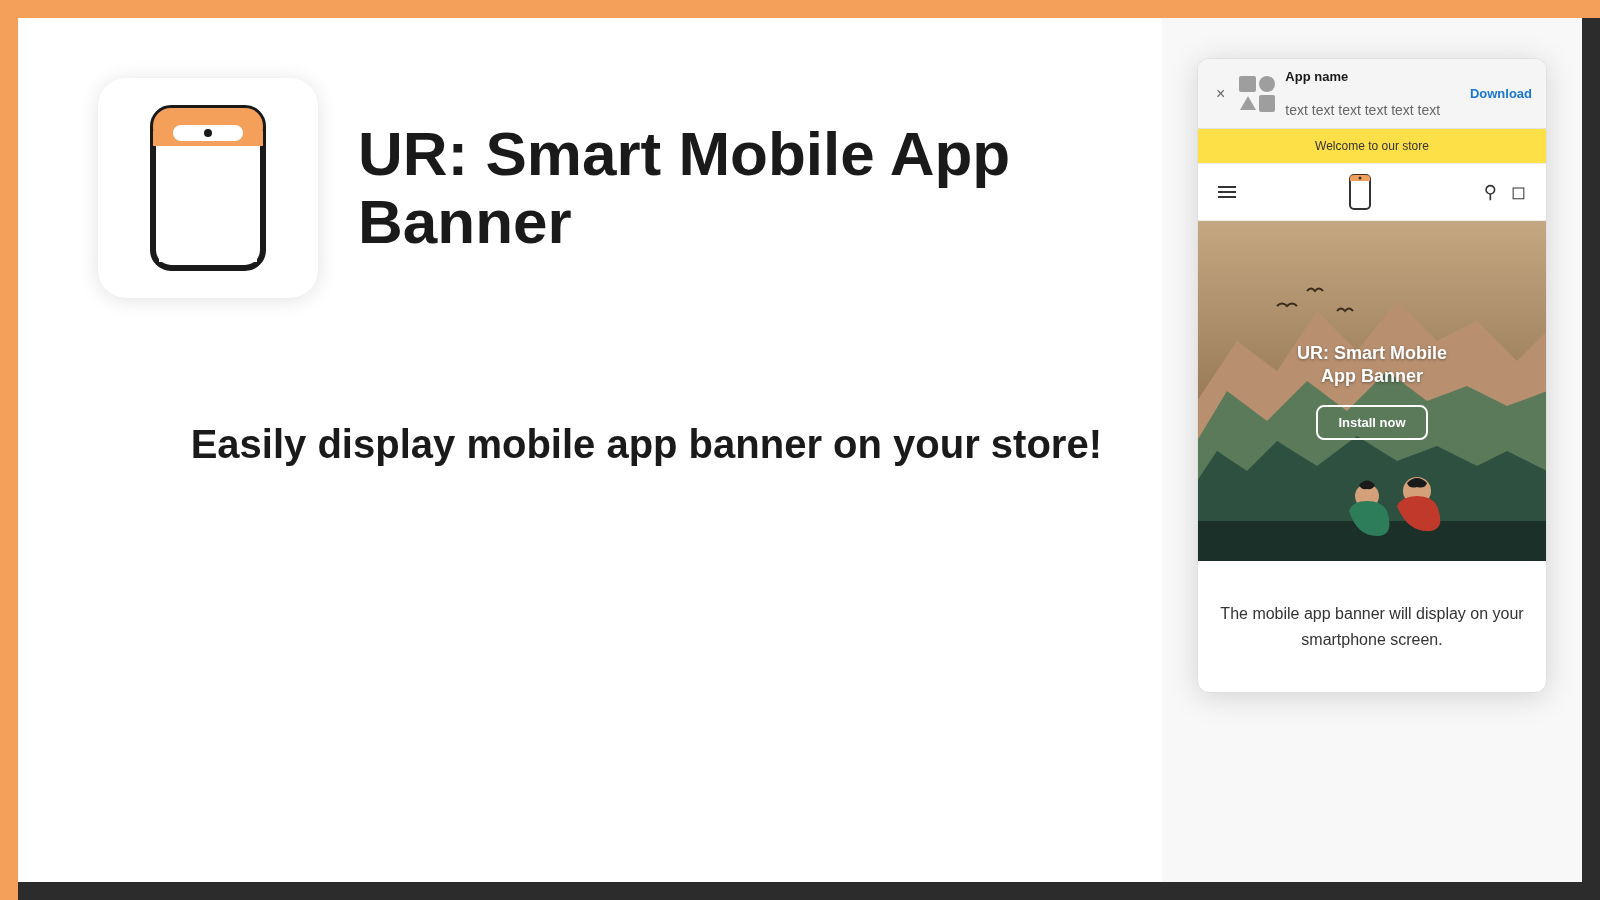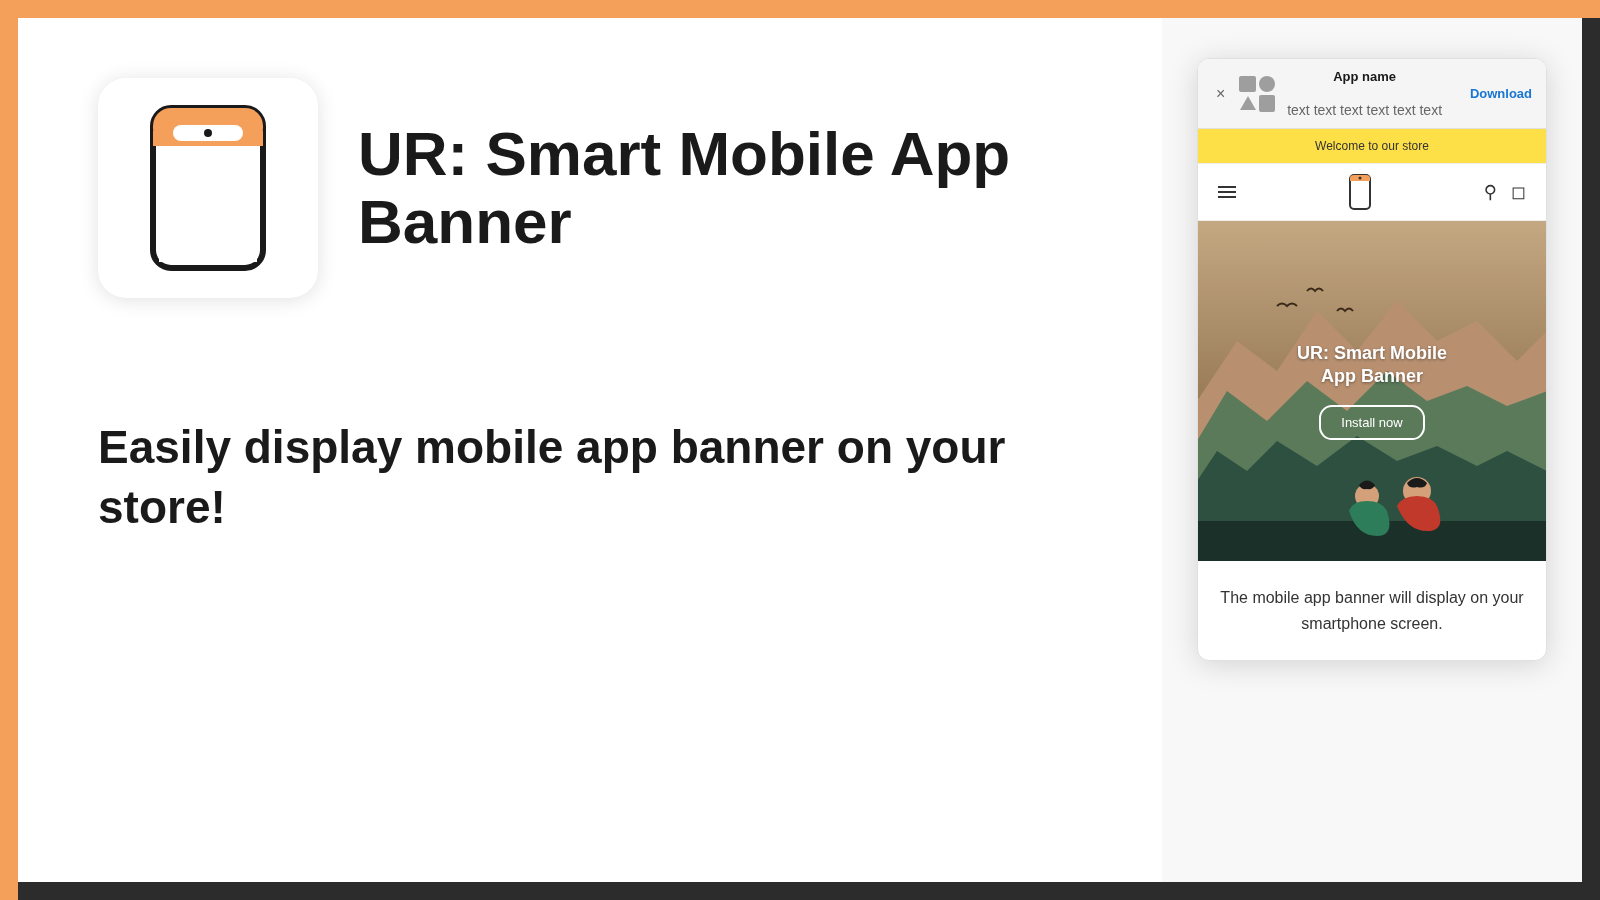--- a/index.html
+++ b/index.html
@@ -76,25 +76,26 @@
     }
 
     .app-title {
       font-size: 62px;
       font-weight: 800;
       color: #1a1a1a;
       line-height: 1.1;
     }
 
     .tagline {
-      font-size: 46px;
+      font-size: 40px;
       font-weight: 800;
       color: #1a1a1a;
       line-height: 1.3;
       margin-top: 60px;
+      text-align: right;
     }
 
     
     .right-panel {
       width: 420px;
       background: #f8f8f8;
       display: flex;
       align-items: flex-start;
       justify-content: center;
       padding: 40px 30px 0 30px;
@@ -144,21 +145,20 @@
       width: 0; height: 0;
       border-left: 8px solid transparent;
       border-right: 8px solid transparent;
       border-bottom: 14px solid #9e9e9e;
       background: transparent !important;
     }
     .logo-rect { background: #9e9e9e; border-radius: 2px; }
 
     .app-info {
       flex: 1;
-      text-align: center;
     }
 
     .app-name-text {
       font-size: 13px;
       font-weight: 700;
       color: #1a1a1a;
     }
 
     .app-desc-text {
       font-size: 14px;
@@ -244,30 +244,30 @@
       margin-bottom: 16px;
       text-shadow: 0 1px 3px rgba(0,0,0,0.4);
     }
 
     .install-now-btn {
       background: transparent;
       border: 2px solid #ffffff;
       color: #ffffff;
       padding: 8px 20px;
       font-size: 13px;
-      font-weight: 400;
-      border-radius: 13px;
+      font-weight: 700;
+      border-radius: 8px;
       cursor: pointer;
       display: block;
       margin: 0 auto;
     }
 
     
     .store-description {
-      padding: 24px 20px;
+      padding: 40px 20px;
       text-align: center;
       font-size: 16px;
       color: #333;
       line-height: 1.6;
     }
 
     
     .left-orange-bar {
       position: absolute;
       left: 0; top: 0; bottom: 0;

